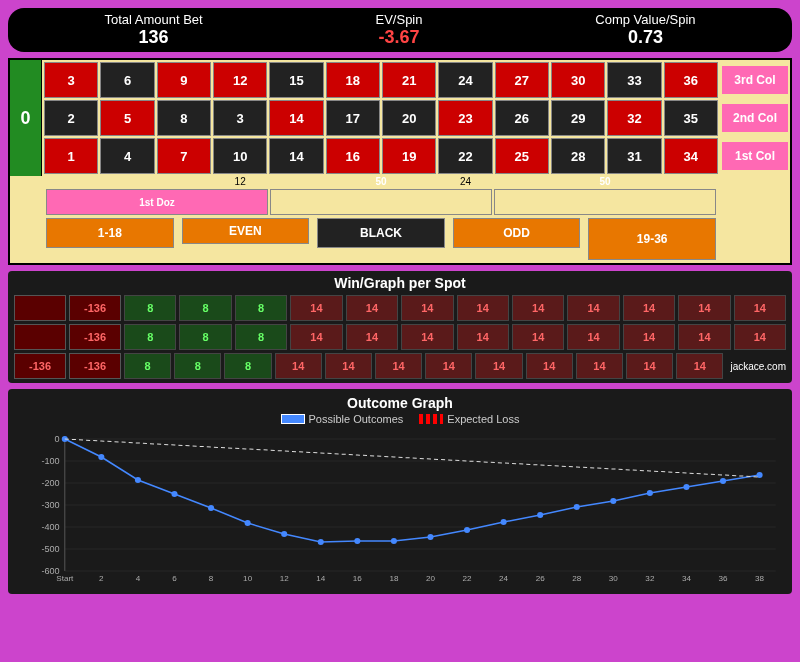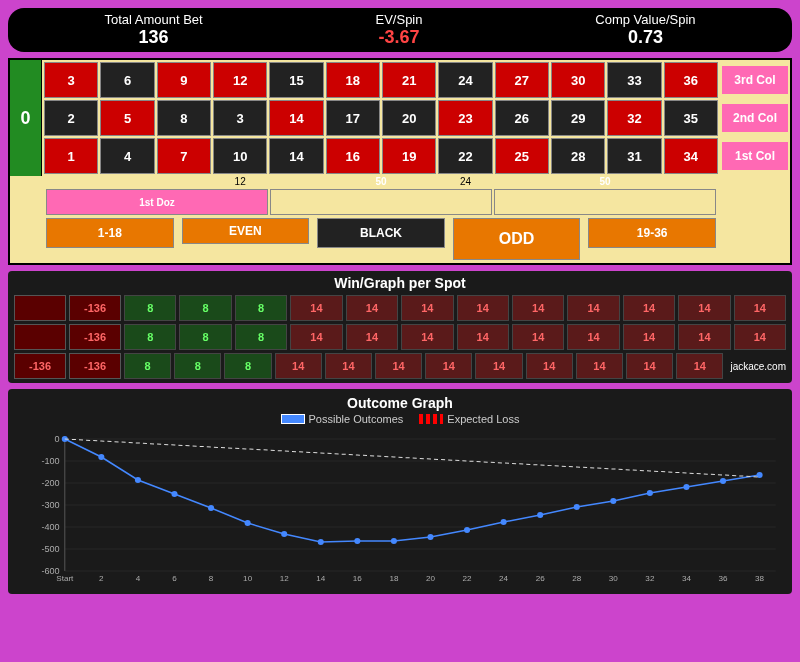--- a/index.html
+++ b/index.html
@@ -225,22 +225,22 @@
       </div>
       <div style="flex:1; height:26px; background:#f5e6a0; display:flex; align-items:center; justify-content:center; font-weight:bold; font-size:12px; position:relative; border:1px solid #888;">
         <span style="position:absolute;top:-14px;color:#fff;font-size:10px;">50</span>
       </div>
     </div>
 
     <div style="display:flex; gap:8px; padding:3px 2px 3px 36px; padding-right:74px;">
       <div style="flex:1; height:30px; background:#e87700; display:flex; align-items:center; justify-content:center; font-weight:bold; font-size:12px; color:#fff; border:1px solid #888;">1-18</div>
       <div style="flex:1; height:26px; background:#e87700; display:flex; align-items:center; justify-content:center; font-weight:bold; font-size:12px; color:#fff; border:1px solid #888;">EVEN</div>
       <div style="flex:1; height:30px; background:#222; display:flex; align-items:center; justify-content:center; font-weight:bold; font-size:12px; color:#fff; border:1px solid #888;">BLACK</div>
-      <div style="flex:1; height:42px; background:#e87700; display:flex; align-items:center; justify-content:center; font-weight:bold; font-size:16px; color:#fff; border:1px solid #888;">ODD</div>
-      <div style="flex:1; height:30px; background:#e87700; display:flex; align-items:center; justify-content:center; font-weight:bold; font-size:12px; color:#fff; border:1px solid #888;">19-36</div>
+      <div style="flex:1; height:30px; background:#e87700; display:flex; align-items:center; justify-content:center; font-weight:bold; font-size:12px; color:#fff; border:1px solid #888;">ODD</div>
+      <div style="flex:1; height:42px; background:#e87700; display:flex; align-items:center; justify-content:center; font-weight:bold; font-size:12px; color:#fff; border:1px solid #888;">19-36</div>
     </div>
   </div>
 
   <div class="wl-section">
     <div class="wl-title">Win/Graph per Spot</div>
     <div id="wl-grid" class="wl-grid">
         <div style="display: flex; gap: 3px; align-items: center;">
           <div style="width: 52px; height: 26px; display: flex; align-items: center; justify-content: center; font-size: 11px; font-weight: bold; color: rgb(255, 102, 102); background: rgb(90, 0, 0); border: 1px solid rgb(85, 85, 85); flex-shrink: 0;"></div>
           <div style="width: 52px; height: 26px; display: flex; align-items: center; justify-content: center; font-size: 11px; font-weight: bold; color: rgb(255, 102, 102); background: rgb(90, 0, 0); border: 1px solid rgb(85, 85, 85); flex-shrink: 0;">-136</div>
           <div style="flex: 1 1 0%; height: 26px; display: flex; align-items: center; justify-content: center; font-size: 11px; font-weight: bold; color: rgb(102, 255, 102); background: rgb(26, 74, 26); border: 1px solid rgb(68, 68, 68);">8</div>

